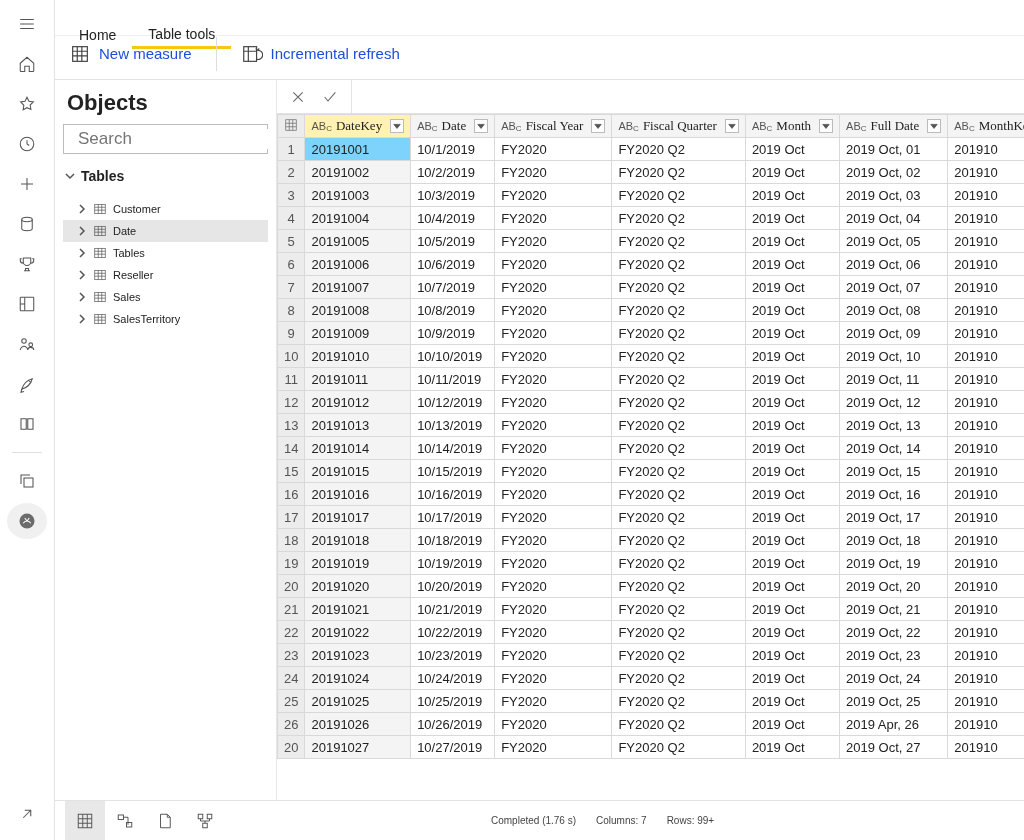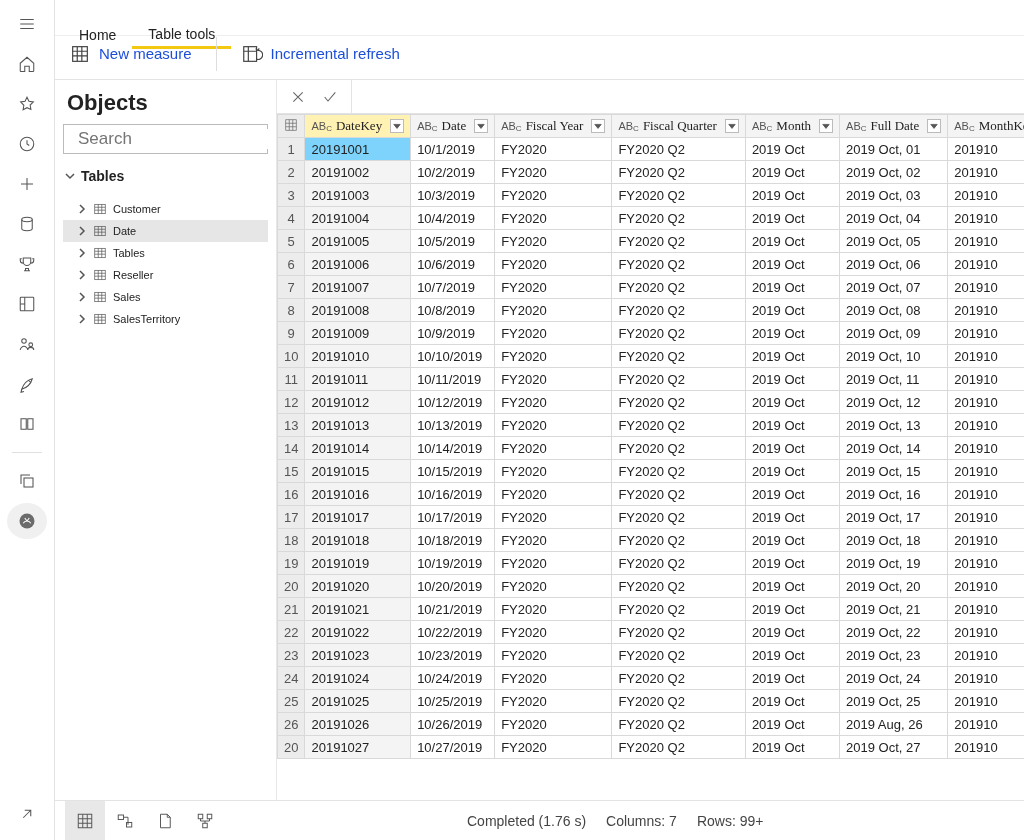--- a/index.html
+++ b/index.html
@@ -4,21 +4,21 @@
 <style>
 * { box-sizing: border-box; margin: 0; padding: 0; font-family: "Segoe UI", Arial, sans-serif; }
 html, body { width: 1024px; height: 840px; overflow: hidden; background: #fff; color: #222; }
 
 
 .app { display: grid; grid-template-columns: 55px 1fr; grid-template-rows: 28px 52px 1fr 40px; height: 840px; }
 .left-rail { grid-row: 1 / 5; grid-column: 1; border-right: 1px solid #e3e3e3; display: flex; flex-direction: column; align-items: center; padding-top: 6px; gap: 4px; }
 .tabstrip { grid-row: 1; grid-column: 2; display: flex; align-items: center; padding-left: 8px; border-bottom: 1px solid #eee; font-size: 14px; margin-top: 35px; }
 .ribbon    { grid-row: 2; grid-column: 2; display: flex; align-items: center; gap: 24px; padding: 0 14px; border-bottom: 1px solid #e3e3e3; font-size: 15px; }
 .workspace { grid-row: 3; grid-column: 2; display: grid; grid-template-columns: 222px 1fr; overflow: hidden; }
-.status    { grid-row: 4; grid-column: 2; border-top: 1px solid #e3e3e3; display: flex; align-items: center; padding: 0 10px; font-size: 14px; gap: 2px; color: #444; }
+.status    { grid-row: 4; grid-column: 2; border-top: 1px solid #e3e3e3; display: flex; align-items: center; padding: 0 10px; font-size: 10px; gap: 26px; color: #444; }
 
 
 .rail-btn { width: 40px; height: 36px; display:flex; align-items:center; justify-content:center; color:#555; cursor:pointer; border-radius:3px; }
 .rail-btn svg { width:18px; height:18px; stroke:#555; fill:none; stroke-width:1.4; }
 .rail-sep { height:1px; width:30px; background:#e0e0e0; margin:6px 0; }
 .rail-active { background:#f0f0f0; border-radius:50%; }
 .rail-active svg circle { fill:#6b6b6b; }
 .rail-bottom { margin-top:auto; margin-bottom:8px; }
 
 
@@ -642,21 +642,21 @@
                 <td>2019 Oct, 25</td>
                 <td>201910</td>
               </tr>
               <tr>
                 <td class="rownum">26</td>
                 <td>20191026</td>
                 <td>10/26/2019</td>
                 <td>FY2020</td>
                 <td>FY2020 Q2</td>
                 <td>2019 Oct</td>
-                <td>2019 Aug, 26</td>
+                <td>2019 Apr, 26</td>
                 <td>201910</td>
               </tr>
               <tr>
                 <td class="rownum">20</td>
                 <td>20191027</td>
                 <td>10/27/2019</td>
                 <td>FY2020</td>
                 <td>FY2020 Q2</td>
                 <td>2019 Oct</td>
                 <td>2019 Oct, 27</td>

